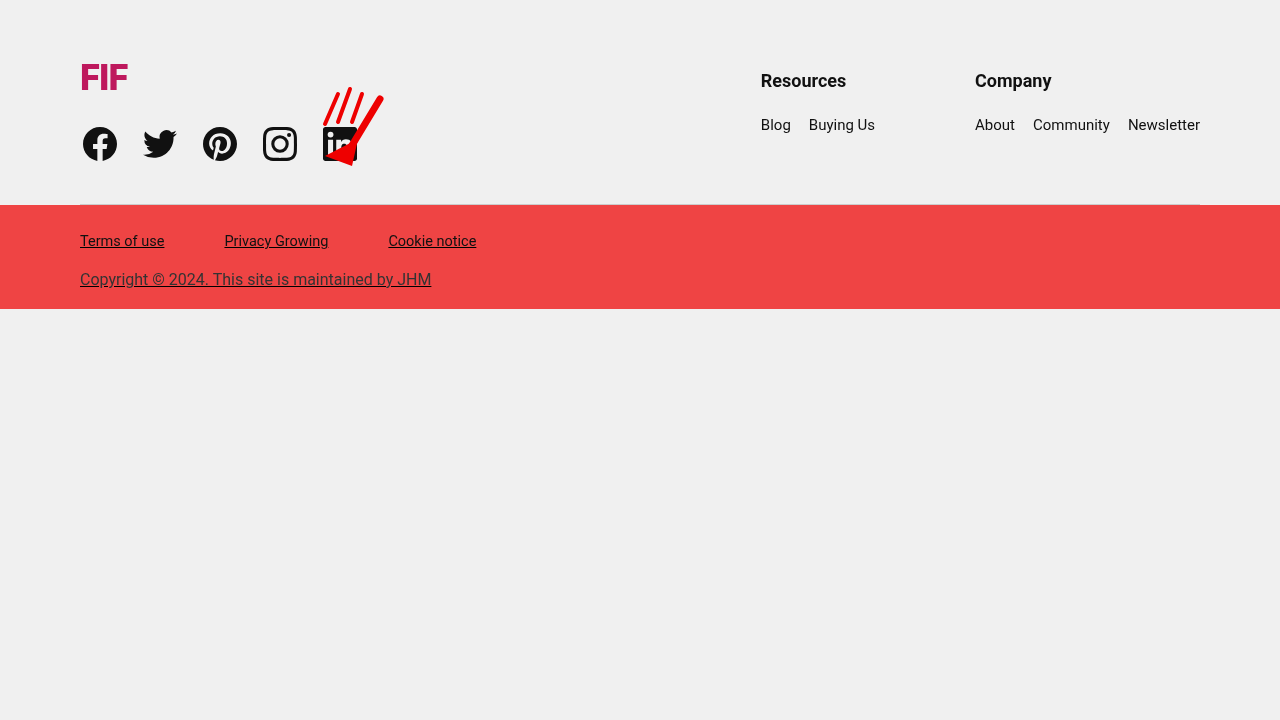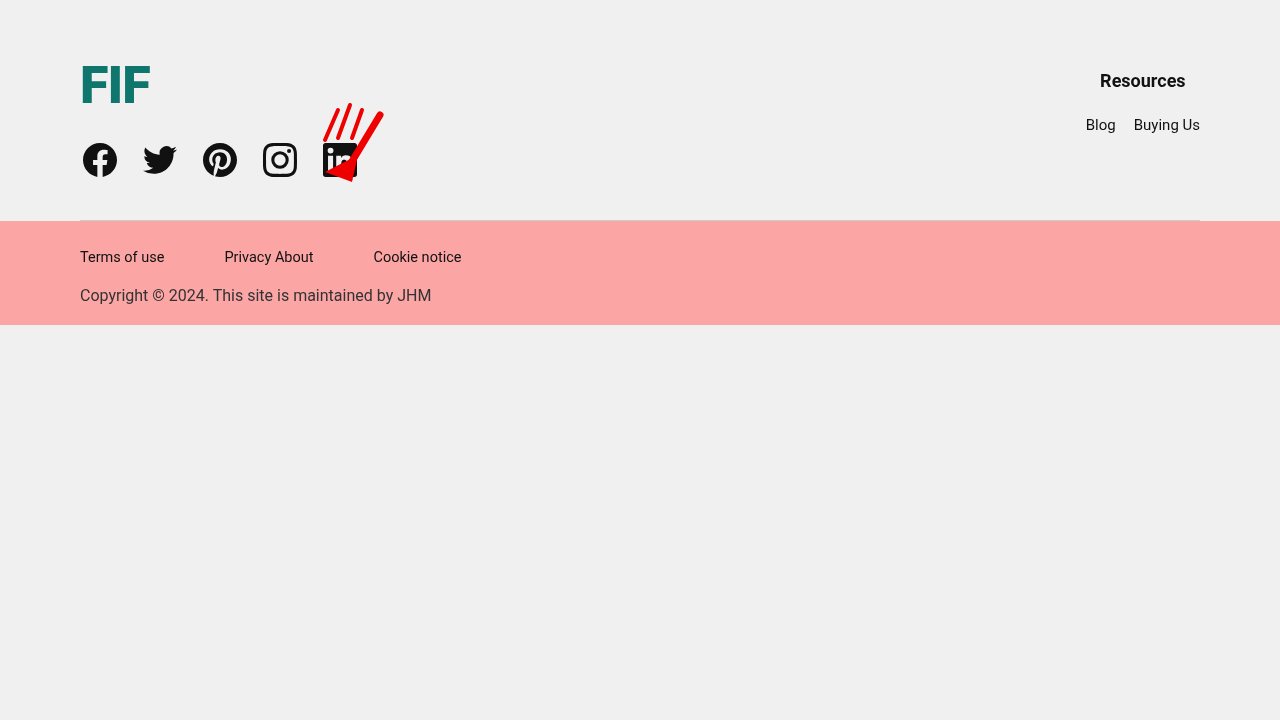--- a/index.html
+++ b/index.html
@@ -22,23 +22,23 @@
       display: flex;
       justify-content: space-between;
       align-items: flex-start;
     }
 
     .footer-left {
       max-width: 520px;
     }
 
     .footer-logo {
-      font-size: 52px;
+      font-size: 36px;
       font-weight: 900;
-      color: #0f766e;
+      color: #be185d;
       letter-spacing: -1px;
       margin-bottom: 28px;
       line-height: 1;
     }
 
     .footer-description {
       font-size: 15px;
       color: #333;
       line-height: 1.6;
       margin-bottom: 36px;
@@ -73,21 +73,20 @@
       top: -40px;
       width: 160px;
       height: 100px;
       pointer-events: none;
     }
 
     .footer-nav {
       display: flex;
       gap: 100px;
       padding-top: 10px;
-      text-align: center;
     }
 
     .nav-column h3 {
       font-size: 18px;
       font-weight: 700;
       color: #111;
       margin-bottom: 24px;
     }
 
     .nav-column ul {
@@ -103,22 +102,23 @@
       cursor: pointer;
     }
 
     .footer-divider {
       height: 1px;
       background-color: #ccc;
       margin: 0 80px;
     }
 
     .footer-bottom {
-      background-color: #fca5a5;
+      background-color: #ef4444;
       padding: 28px 80px 20px 80px;
+      text-decoration: underline;
     }
 
     .footer-legal {
       display: flex;
       gap: 60px;
       margin-bottom: 20px;
     }
 
     .footer-legal a {
       font-size: 14.5px;
@@ -190,25 +190,39 @@
       <ul>
         <li>
           <a href="#">Blog</a>
         </li>
         <li>
           <a href="#">Buying Us</a>
         </li>
       </ul>
     </div>
 
+    <div class="nav-column">
+      <h3>Company</h3>
+      <ul>
+        <li>
+          <a href="#">About</a>
+        </li>
+        <li>
+          <a href="#">Community</a>
+        </li>
+        <li>
+          <a href="#">Newsletter</a>
+        </li>
+      </ul>
+    </div>
   </div>
 </div>
 
 <div class="footer-divider"></div>
 
 <div class="footer-bottom">
   <div class="footer-legal">
     <a href="#">Terms of use</a>
-    <a href="#">Privacy About</a>
+    <a href="#">Privacy Growing</a>
     <a href="#">Cookie notice</a>
   </div>
   <p class="footer-copyright">Copyright © 2024. This site is maintained by JHM</p>
 </div>
 
 </body></html>

